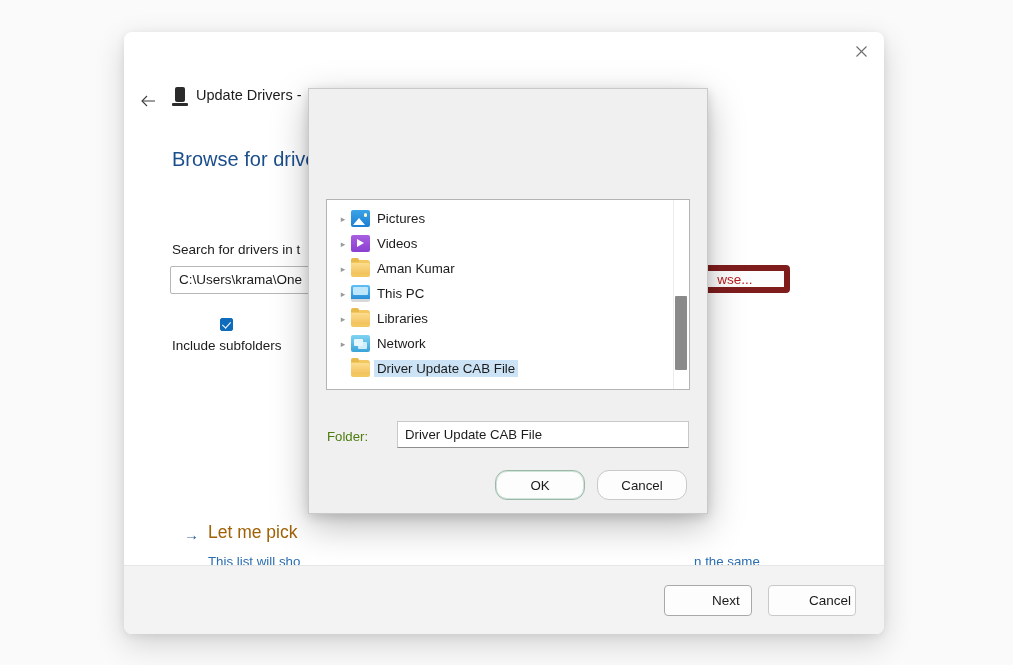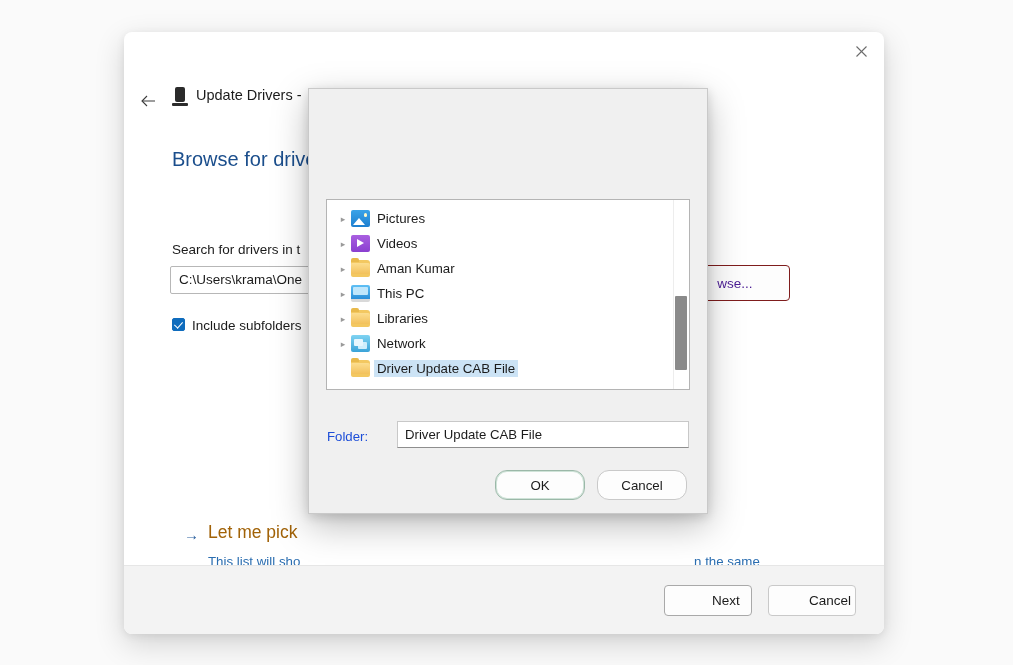--- a/index.html
+++ b/index.html
@@ -150,39 +150,41 @@
     line-height: 26px;
     white-space: nowrap;
     overflow: hidden;
   }
 
   .browse-btn {
     position: absolute;
     left: 556px;
     top: 129px;
     width: 110px;
-    height: 36px;
+    height: 28px;
     background: #fdfdfd;
-    border: 1px solid #7f1d1d;
+    border: 6px solid #7f1d1d;
     border-radius: 4px;
     box-sizing: border-box;
     font-size: 13.5px;
-    color: #4c1d95;
+    color: #b91c1c;
     display: flex;
     align-items: center;
     justify-content: center;
     font-family: "Liberation Sans", sans-serif;
   }
 
   .subfolders-row {
     position: absolute;
     left: 48px;
     top: 182px;
     display: flex;
+    align-items: center;
     gap: 7px;
+    flex-direction: column;
   }
   .chk {
     width: 13px;
     height: 13px;
     background: #0f6cbd;
     border: 1px solid #0f6cbd;
     border-radius: 2px;
     position: relative;
     box-sizing: border-box;
   }
@@ -468,21 +470,21 @@
     height: 74px;
     background: #8a8a8a;
     border-radius: 1px;
   }
 
   .folder-label {
     position: absolute;
     left: 18px;
     top: 340px;
     font-size: 13.2px;
-    color: #1d4ed8;
+    color: #4d7c0f;
   }
   .folder-input {
     position: absolute;
     left: 88px;
     top: 332px;
     width: 292px;
     height: 27px;
     background: #ffffff;
     border: 1px solid #c8c8c8;
     border-bottom: 1px solid #8e8e8e;

